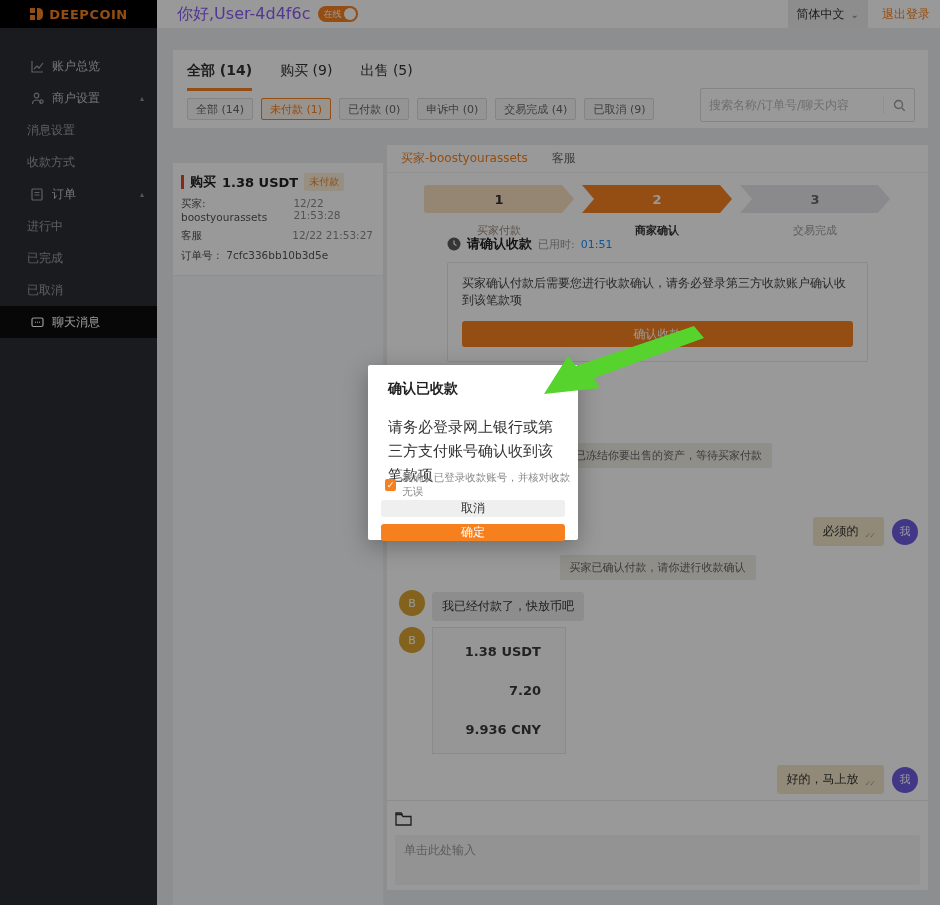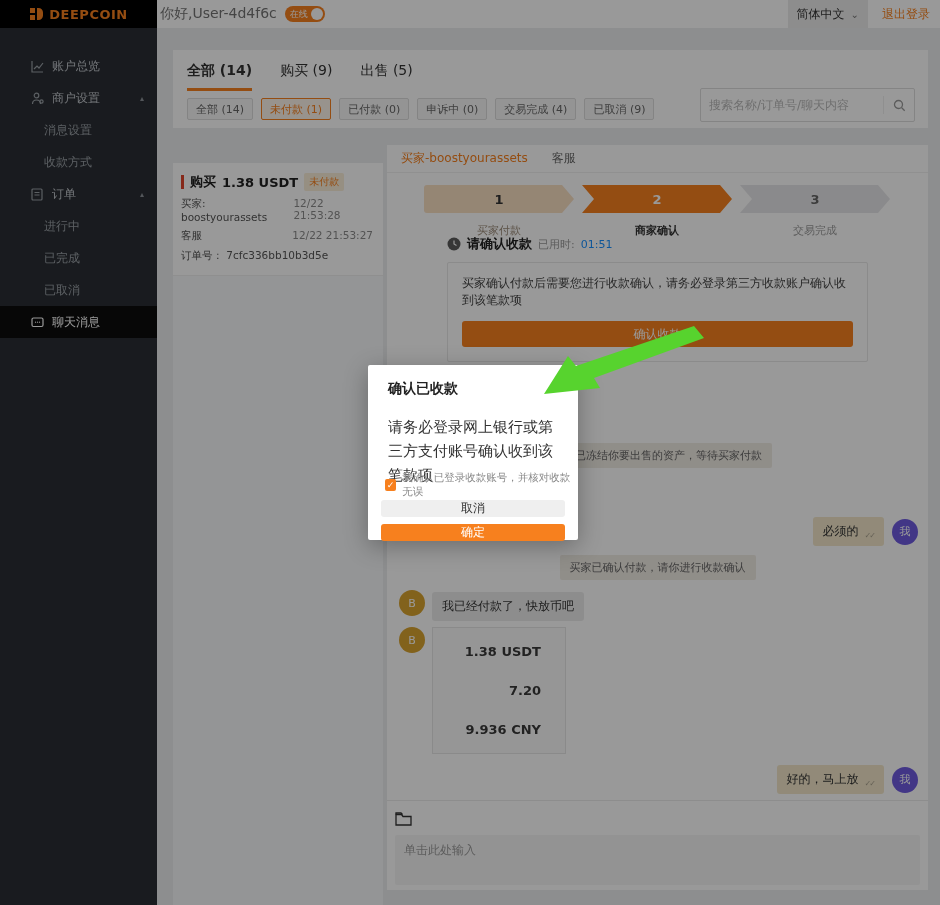--- a/index.html
+++ b/index.html
@@ -6,27 +6,27 @@
   html,body { width:940px; height:905px; overflow:hidden; }
   body { font-family:"DejaVu Sans","Liberation Sans",sans-serif; background:#ecedef; position:relative; font-size:12px; color:#333; }
 
   
   .sidebar { position:absolute; left:0; top:0; width:157px; height:905px; background:#2a2e34; z-index:1; }
   .logo { height:28px; background:#000; display:flex; align-items:center; justify-content:center; gap:6px; }
   .logo-text { color:#f7801e; font-weight:bold; font-size:13px; letter-spacing:.5px; }
   .nav { padding-top:22px; }
   .nav-item { height:32px; display:flex; align-items:center; color:#c2c6cc; font-size:12px; cursor:pointer; position:relative; }
   .nav-item .nico { width:14px; height:14px; margin-left:30px; margin-right:8px; display:flex; align-items:center; justify-content:center; }
-  .nav-item.sub { padding-left:44px; color:#9aa0a6; }
+  .nav-item.sub { padding-left:27px; color:#9aa0a6; }
   .nav-item .caret { position:absolute; right:13px; font-size:8px; color:#8a8f96; }
   .nav-item.active { background:#0d0d0d; color:#fff; }
 
   
   .header { position:absolute; left:157px; top:0; width:783px; height:28px; background:#fff; display:flex; align-items:center; z-index:1; }
-  .greeting { margin-left:3px; font-size:14px; color:#737373; }
+  .greeting { margin-left:20px; font-size:16px; color:#8b5cf6; }
   .toggle { margin-left:8px; width:40px; height:16px; background:#f7801e; border-radius:8px; position:relative; display:flex; align-items:center; cursor:pointer; }
   .toggle .t-label { color:#fff; font-size:9px; margin-left:5px; }
   .toggle .knob { position:absolute; right:2px; top:2px; width:12px; height:12px; border-radius:50%; background:#fff; }
   .h-spacer { flex:1; }
   .lang { height:28px; min-width:72px; background:#ececec; display:flex; align-items:center; justify-content:center; gap:6px; font-size:12px; color:#333; padding:0 9px; cursor:pointer; }
   .lang .chev { color:#777; font-size:10px; }
   .logout { color:#f7801e; font-size:12px; margin:0 10px 0 14px; cursor:pointer; white-space:nowrap; }
 
   
   .main { position:absolute; left:157px; top:28px; width:783px; height:877px; background:#ecedef; }

